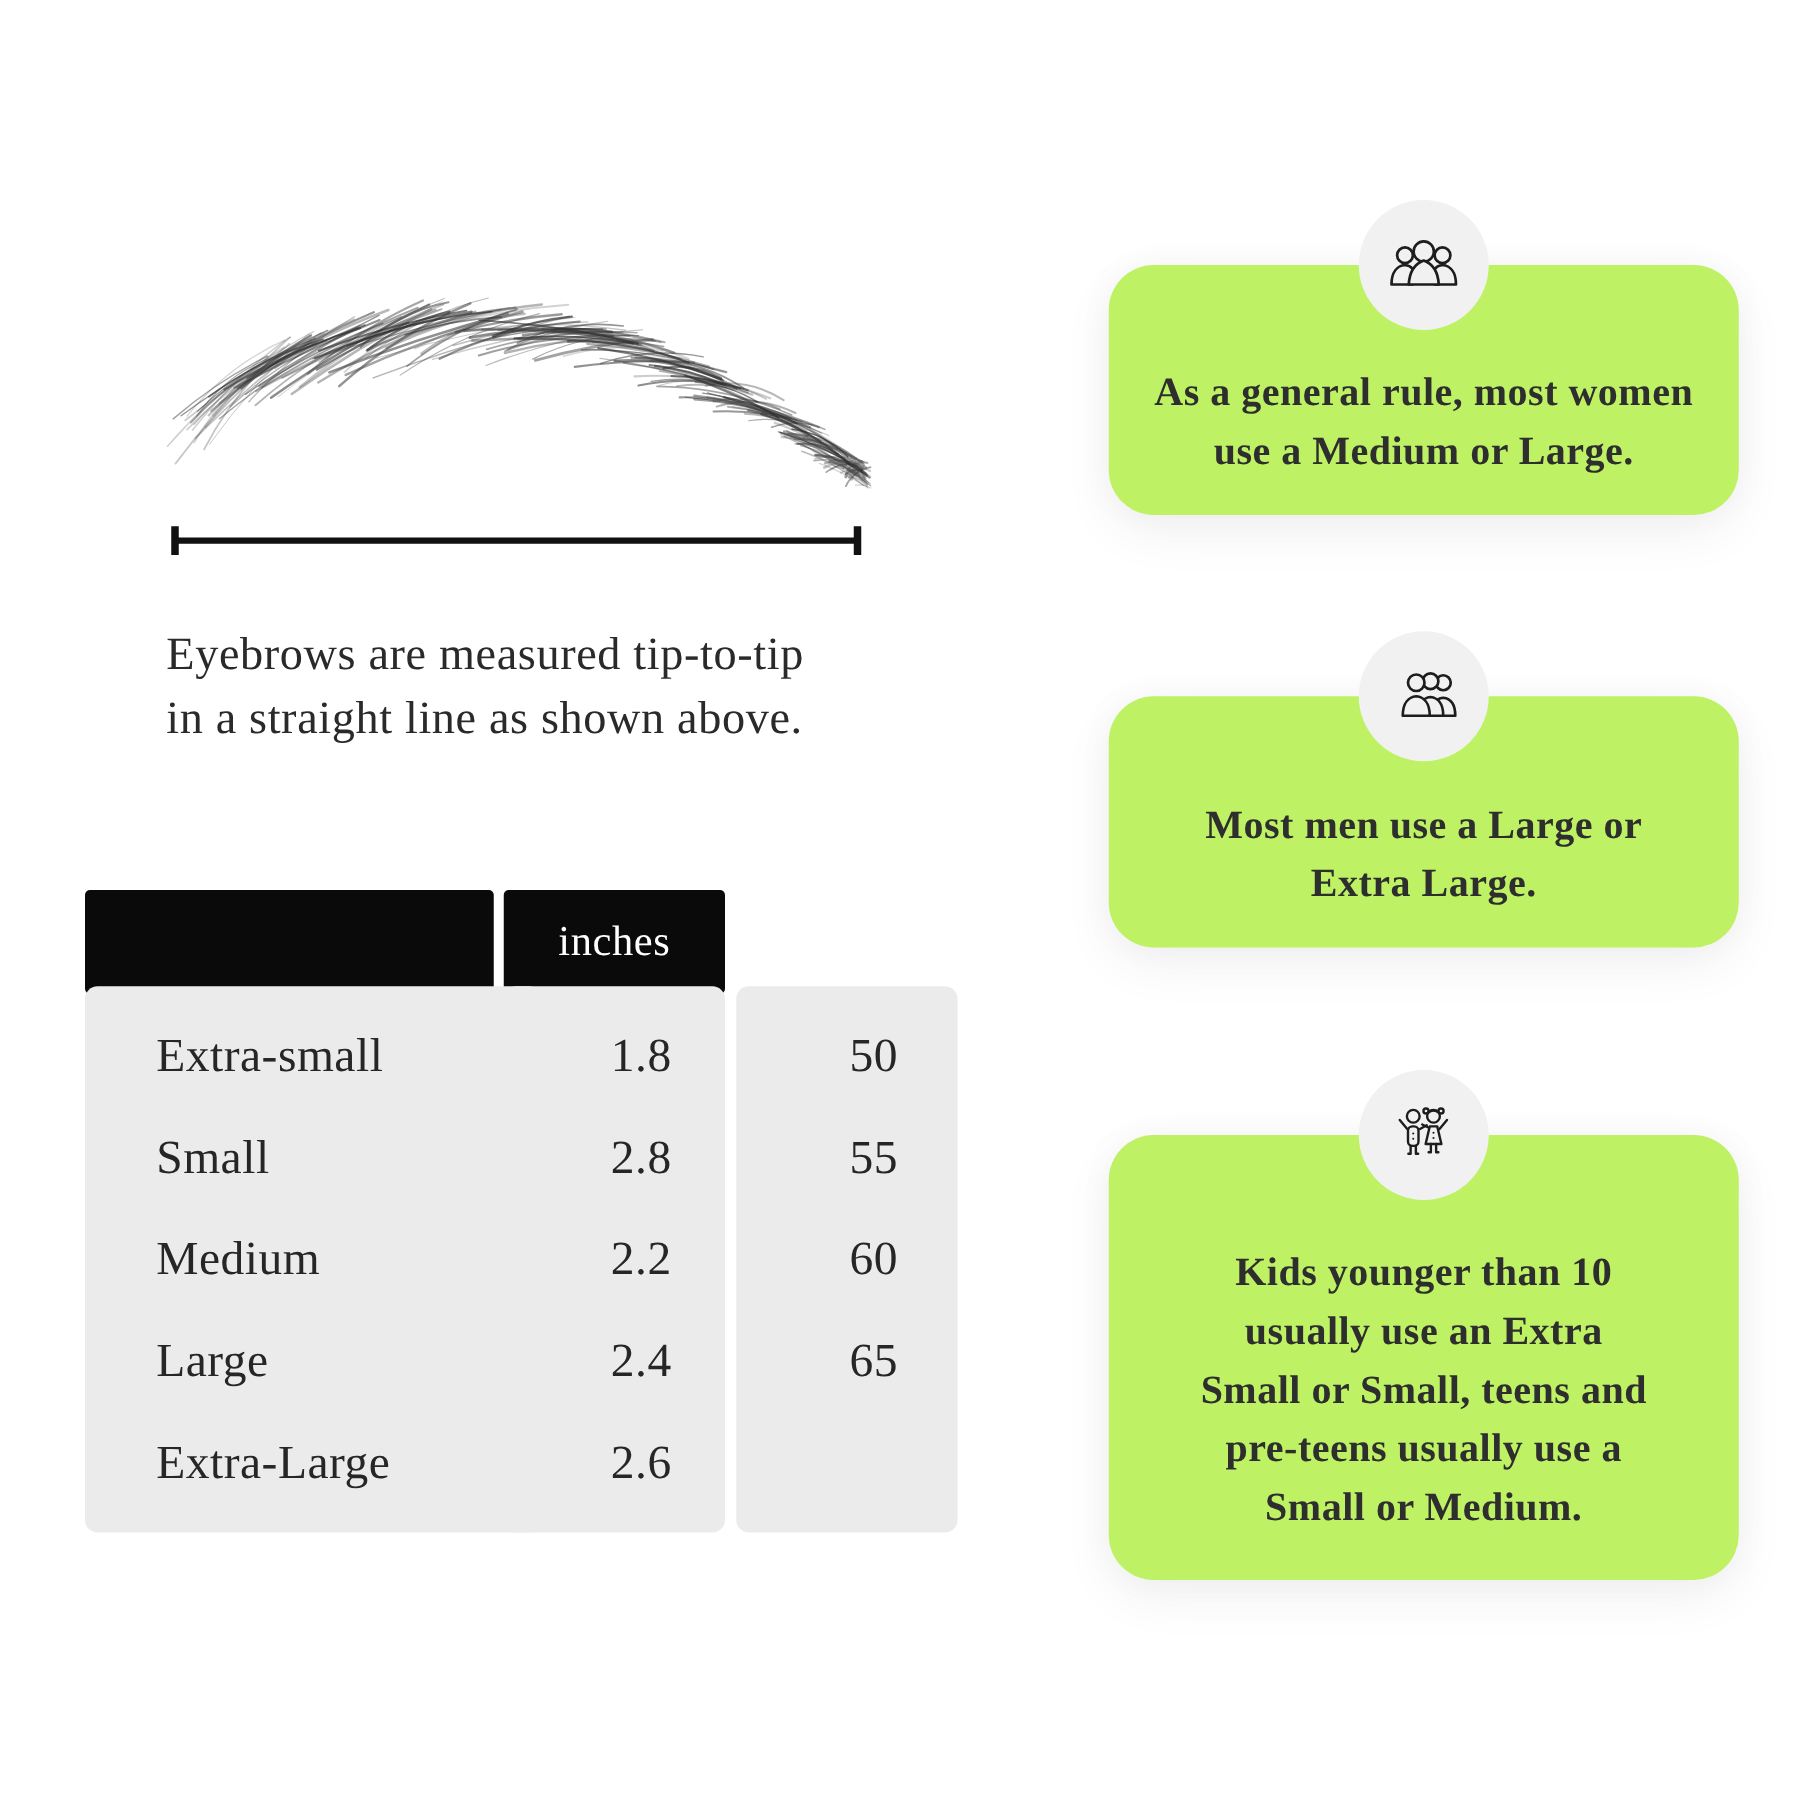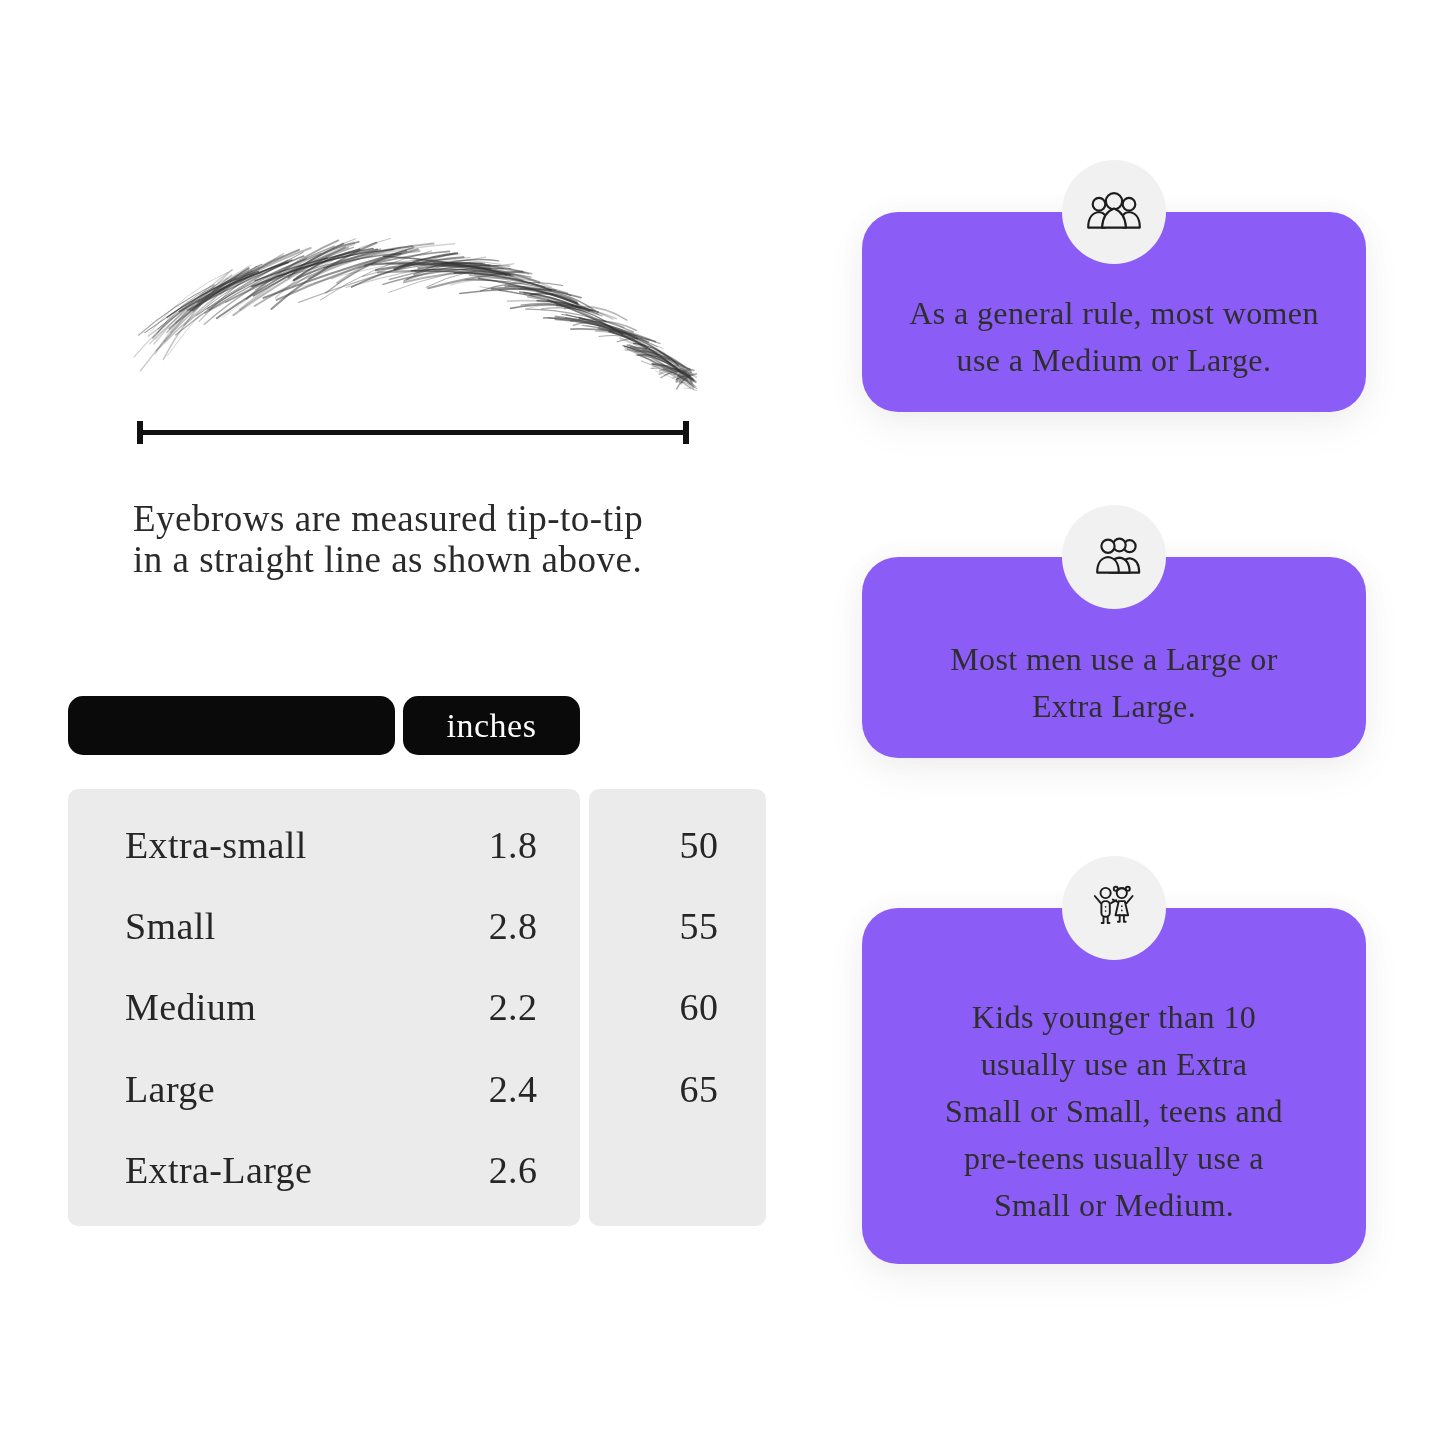--- a/index.html
+++ b/index.html
@@ -9,47 +9,47 @@
   }
   
   .eyebrow-wrap{position:absolute;left:127px;top:233px;width:570px;height:165px;}
   .eyebrow-wrap svg{width:100%;height:100%;display:block;}
   .mline{position:absolute;left:137px;top:421px;width:552px;height:23px;}
   .mline .rule{position:absolute;left:2px;right:2px;top:9px;height:5px;background:var(--line,#111);}
   .mline .cap{position:absolute;top:0;width:6px;height:23px;background:var(--line,#111);}
   .mline .cap.left{left:0}.mline .cap.right{right:0}
   .caption{
     position:absolute;left:133px;top:498px;margin:0;
-    font-size:37px;line-height:41px;letter-spacing:.5px;color:#2a2a2a;white-space:pre-line;
+    font-size:37px;line-height:51px;letter-spacing:.5px;color:#2a2a2a;white-space:pre-line;
   }
   
   .th{
-    position:absolute;top:696px;height:59px;background:var(--header-bg,#0a0a0a);
-    border-radius:15px;color:var(--header-text,#fff);
+    position:absolute;top:712px;height:83px;background:var(--header-bg,#0a0a0a);
+    border-radius:4px;color:var(--header-text,#fff);
     display:flex;align-items:center;justify-content:center;font-size:34px;letter-spacing:.5px;
   }
   .th1{left:68px;width:327px}
   .th2{left:403px;width:177px}
   .th3{left:589px;width:177px}
   .col{
     position:absolute;top:789px;height:437px;background:var(--table-body-bg,#ebebeb);
     border-radius:10px;box-sizing:border-box;padding:15px 0;
     display:flex;flex-direction:column;
   }
   .col1{left:68px;width:365px}
   .col2{left:403px;width:177px}
   .col3{left:589px;width:177px}
   .cell{height:81.4px;display:flex;align-items:center;font-size:38px;letter-spacing:.4px;color:#262626;padding-left:43px;}
   .col1 .cell{padding-left:57px}
   .col2 .cell,.col3 .cell{justify-content:center}
   
   .card{
-    position:absolute;left:862px;width:504px;background:#8b5cf6;border-radius:36px;
+    position:absolute;left:887px;width:504px;background:#bef264;border-radius:36px;
     box-shadow:0 14px 42px rgba(0,0,0,.055),0 0 30px rgba(0,0,0,.035);
-    box-sizing:border-box;display:flex;align-items:center;justify-content:center;padding-top:50px;
+    box-sizing:border-box;display:flex;align-items:center;justify-content:center;padding-top:50px;font-weight:bold;
   }
   .card1{top:212px;height:200px}
   .card2{top:557px;height:201px}
   .card3{top:908px;height:356px}
   .circle{
     position:absolute;left:50%;top:-52px;transform:translateX(-50%);
     width:104px;height:104px;border-radius:50%;background:var(--icon-circle-bg,#f1f1f1);
     display:flex;align-items:center;justify-content:center;
   }
   .circle svg{width:60px;height:60px;display:block;}

